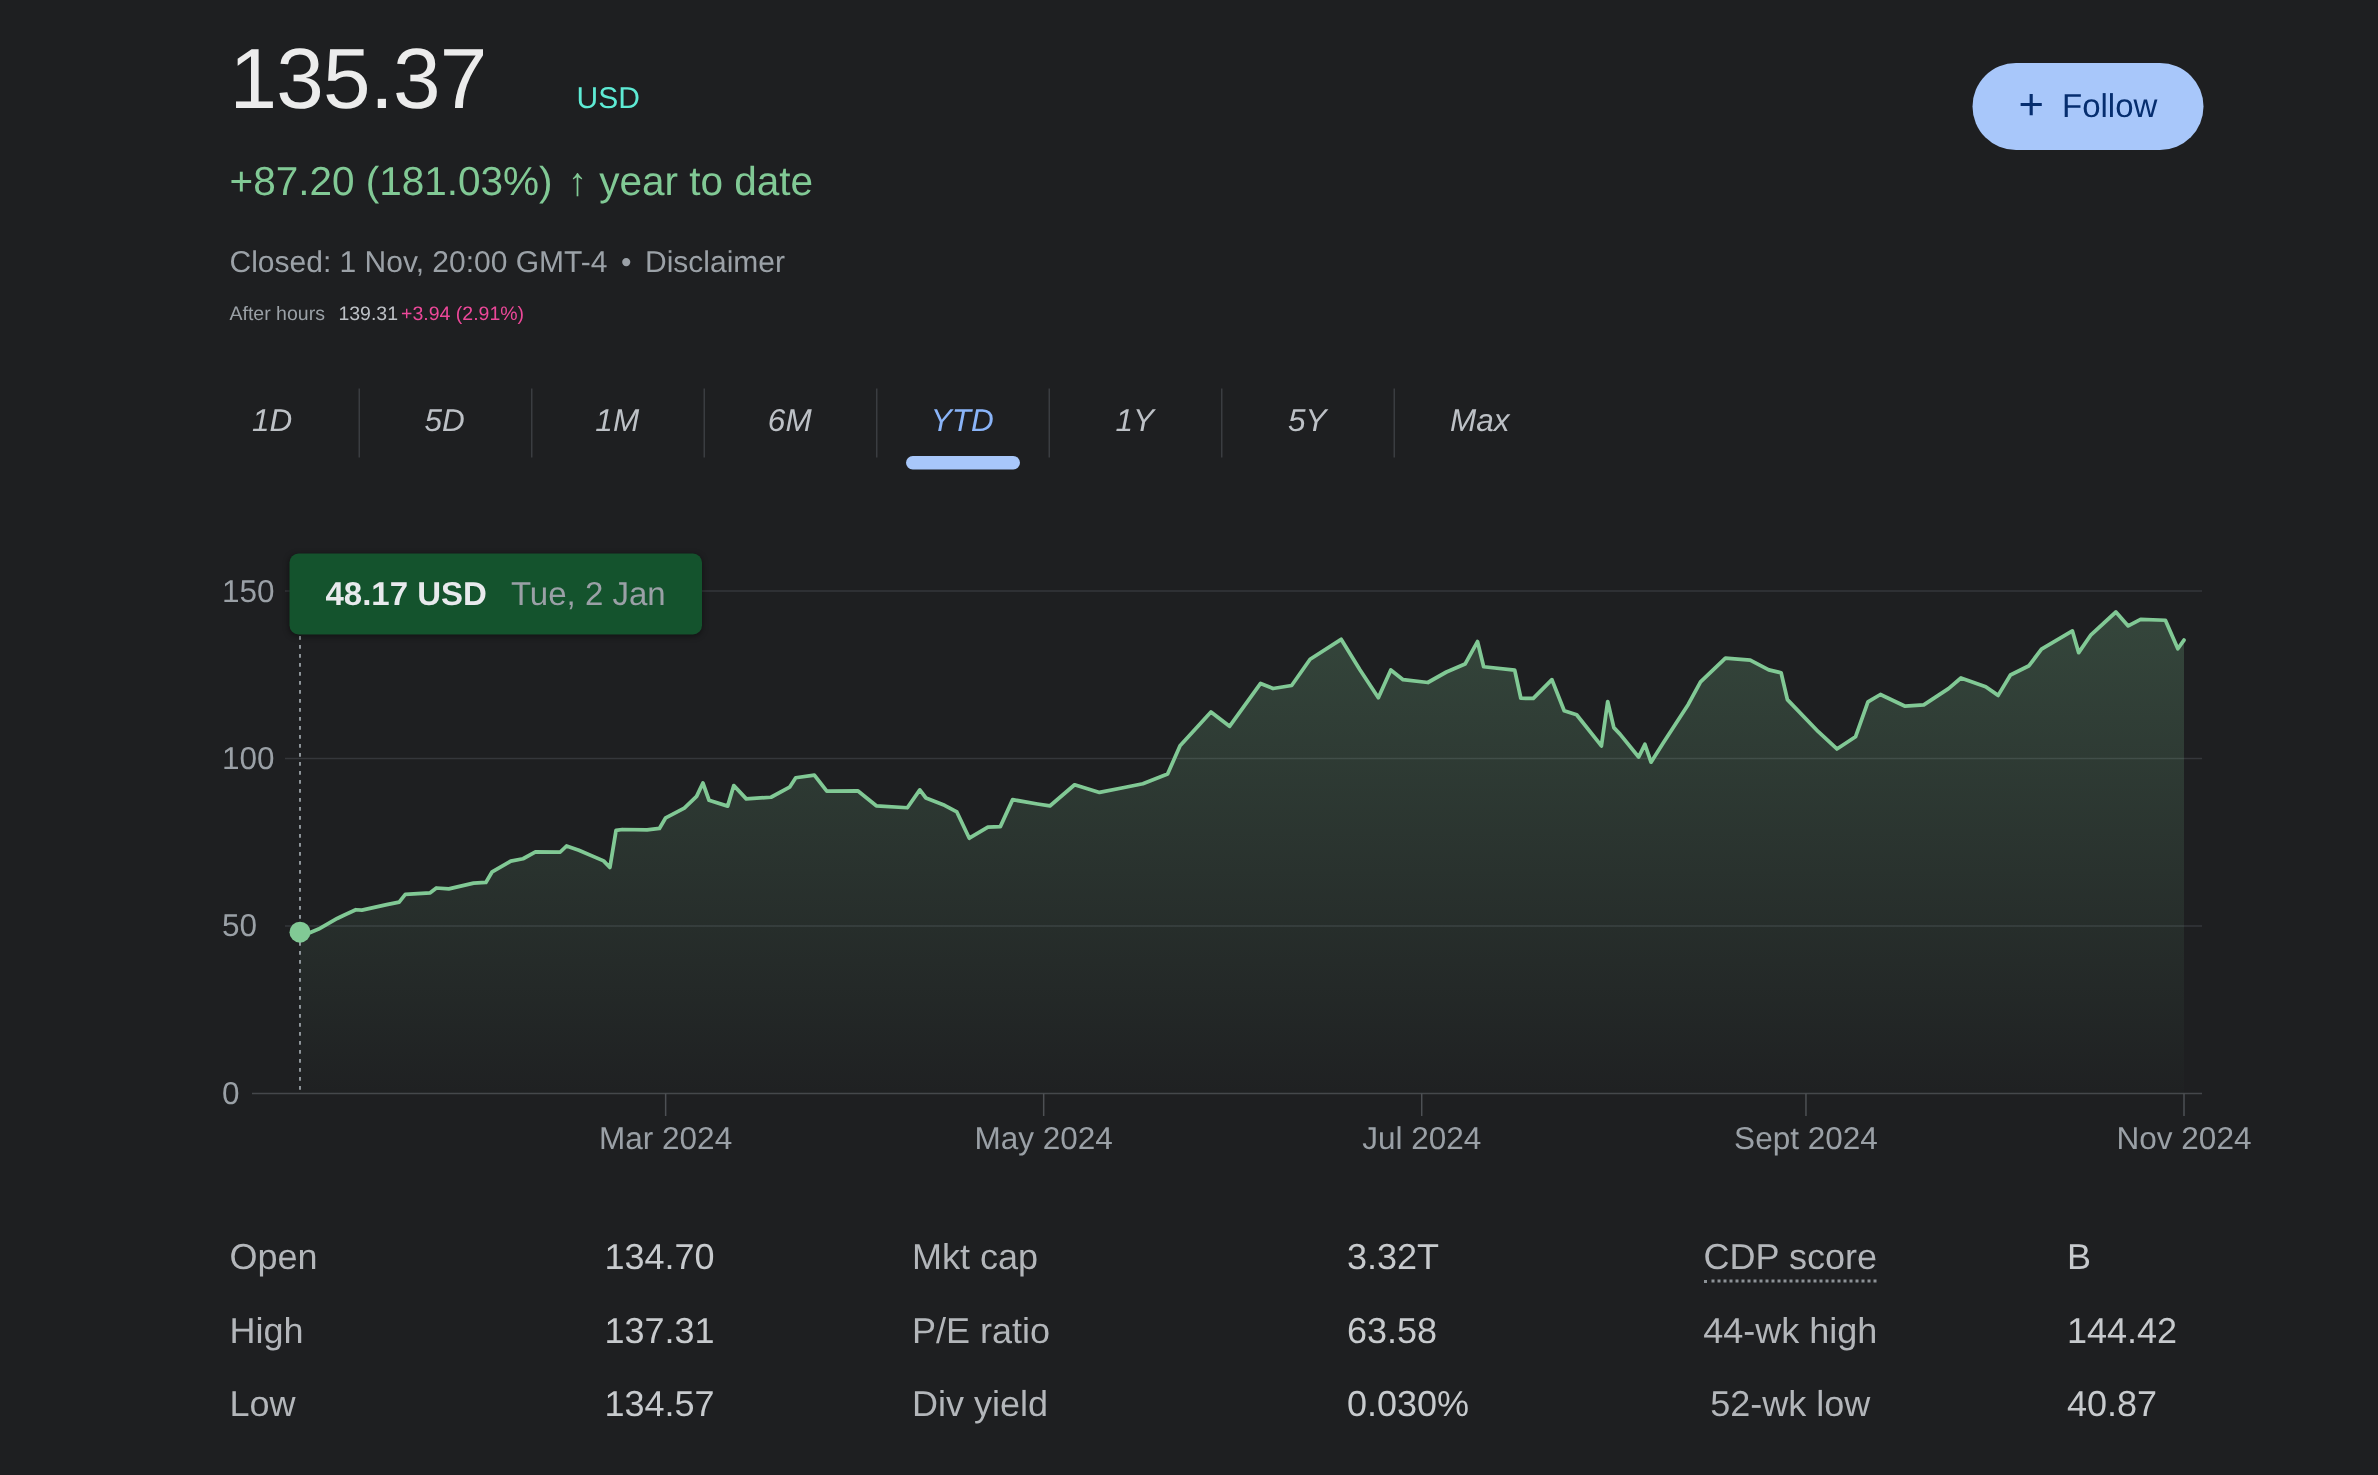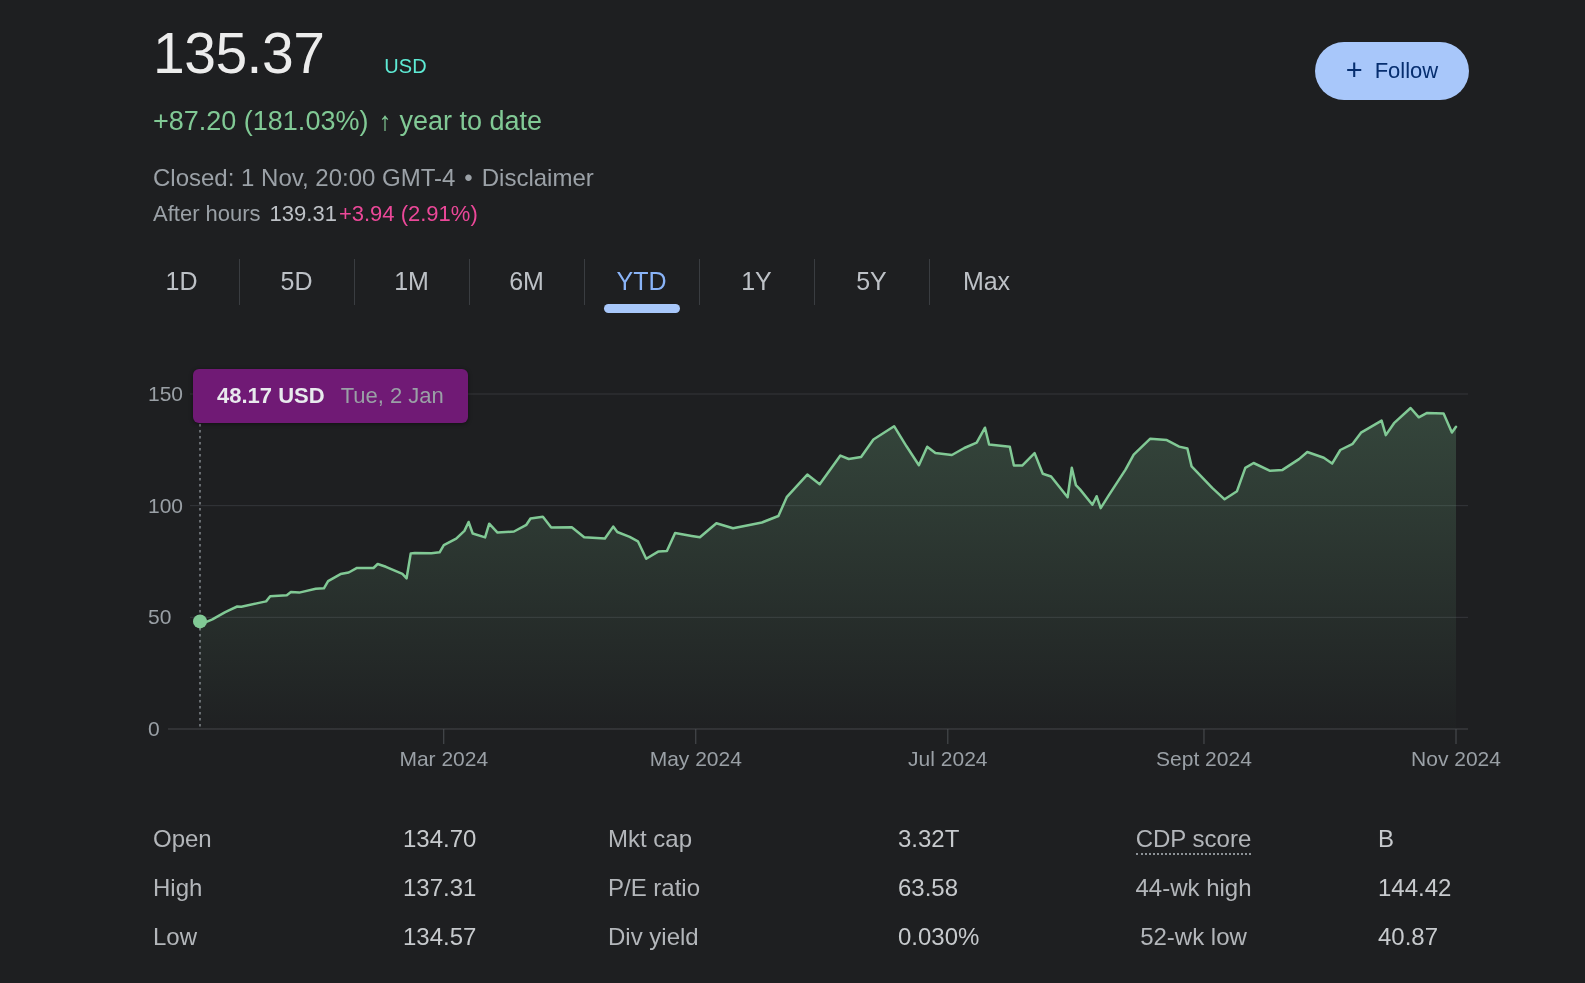--- a/index.html
+++ b/index.html
@@ -10,46 +10,46 @@
     overflow:hidden;
     font-family:"Liberation Sans", sans-serif;
     color:#e8eaed;
   }
   
   .price-row { position:absolute; left:153px; top:20px; display:flex; align-items:baseline;gap:44px; }
   .price { font-size:57px; color:#ececec; letter-spacing:-0.5px; }
   .currency { font-size:20px; color:#5eead4; margin-left:16px; }
   .change-row { position:absolute; left:153px; top:106px; display:flex; align-items:flex-end; font-size:27px; color:#81c995; }
   .change-arrow { font-weight:bold; margin:0 8px 0 10px; font-size:26px; }
-  .status-row { position:absolute; left:153px; top:164px; display:flex; align-items:center; font-size:24px; color:#9ba1a7; }
+  .status-row { position:absolute; left:153px; top:164px; display:flex; align-items:center; font-size:20px; color:#9ba1a7; }
   .status-sep { margin:0 9px; }
   .disclaimer { color:#9ba1a7; text-decoration:none; cursor:pointer; }
-  .ah-row { position:absolute; left:153px; top:201px; display:flex; align-items:flex-start; font-size:22px; color:#9aa0a6; }
+  .ah-row { position:absolute; left:153px; top:201px; display:flex; align-items:flex-start; font-size:13px; color:#9aa0a6; }
   .ah-price { color:#bdc1c6; margin-left:9px; }
   .ah-change { color:#ec4899; margin-left:2px; }
   
   .follow-btn {
     position:absolute; left:1315px; top:42px; width:154px; height:58px;
     border:none; border-radius:29px; background:#a8c7fa; color:#062e6f;
     font-family:"Liberation Sans", sans-serif; font-size:22px; font-weight:500;
     display:flex; align-items:center; justify-content:center; cursor:pointer;
   }
   .follow-plus { font-size:29px; font-weight:400; margin-right:12px; margin-top:-2px; }
   
   .tabs { position:absolute; left:124px; top:255px; height:58px; display:flex; }
   .tab { position:relative; width:115px; height:58px; text-align:center; cursor:pointer; }
   .tab + .tab::before { content:""; position:absolute; left:-0.5px; top:4px; width:1px; height:46px; background:#3a3d41; }
-  .tab .tab-label { display:inline-block; line-height:52px; font-size:25px; color:#bdc1c6; }
+  .tab .tab-label { display:inline-block; line-height:52px; font-size:21px; color:#bdc1c6;font-style:italic; }
   .tab.active .tab-label { color:#8ab4f8; }
   .tab-underline { position:absolute; left:50%; transform:translateX(-50%); bottom:0; width:76px; height:9px; border-radius:5px; background:#a8c7fa; }
   
   #chart-svg { position:absolute; left:0; top:0; width:1585px; height:983px; z-index:1; }
   .chart-tooltip {
     position:absolute; left:193px; top:369px; height:54px; z-index:2;
-    background:#701a75; border-radius:6px; box-shadow:0 1px 4px rgba(0,0,0,0.45);
+    background:#14532d; border-radius:6px; box-shadow:0 1px 4px rgba(0,0,0,0.45);
     display:flex; align-items:center; padding:0 24px; white-space:nowrap;
   }
   .tooltip-price { font-size:22px; font-weight:bold; color:#e8eaed; }
   .tooltip-date { font-size:22px; color:#9aa0a6; margin-left:16px; }
   
   .stats { position:absolute; top:814px; left:0; width:1585px; z-index:2; }
   .stat-col { position:absolute; top:0; }
   .stat-col.col1 { left:153px; width:446px; }
   .stat-col.col2 { left:608px; width:458px; }
   .stat-col.col3 { left:1057px; width:420px;text-align:center; }

